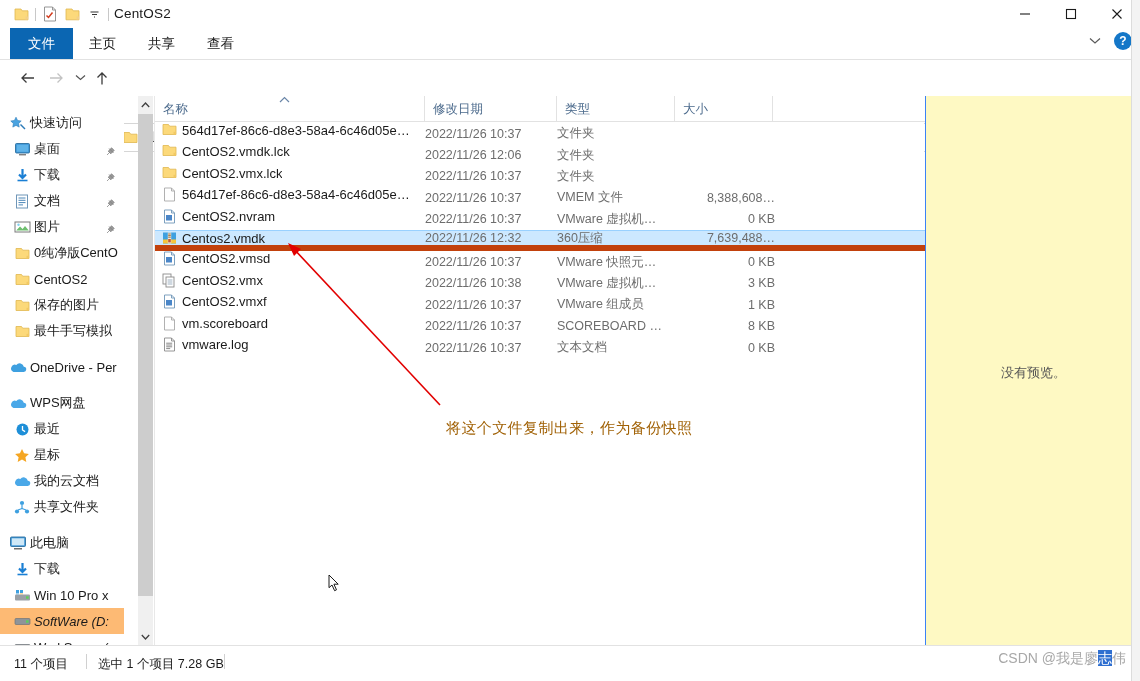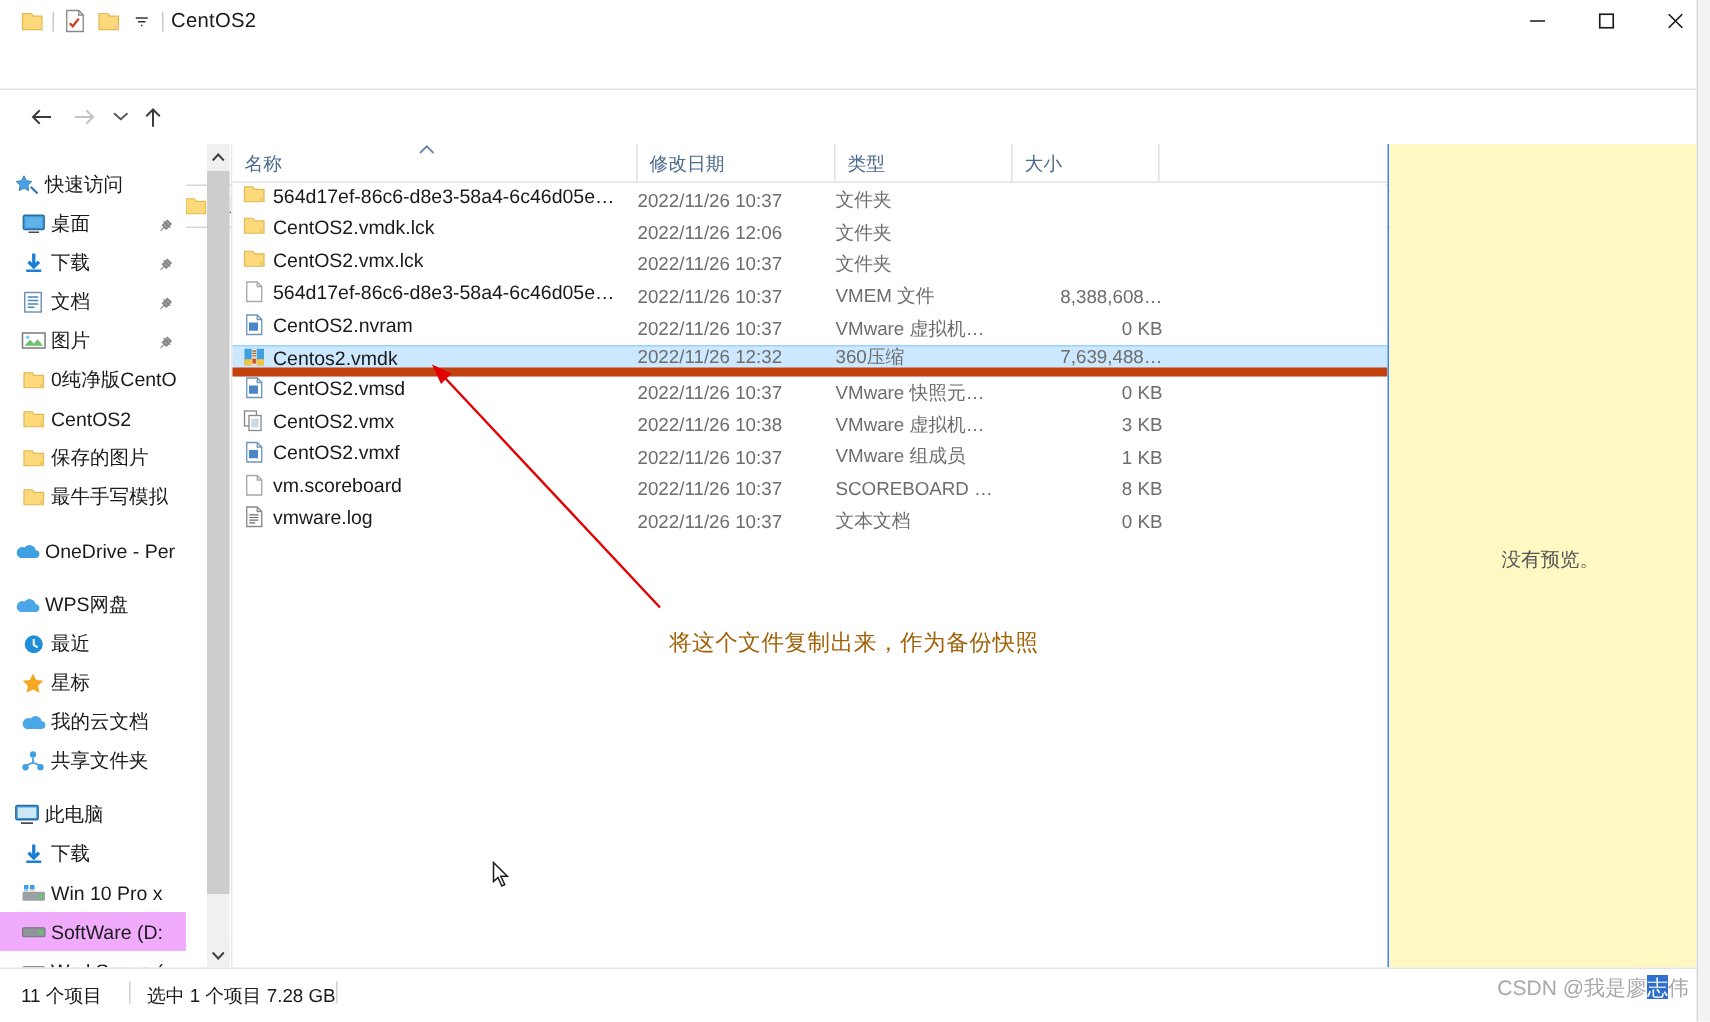--- a/index.html
+++ b/index.html
@@ -62,21 +62,21 @@
               overflow:hidden;text-align:center; }
   .nav-scroll { position:absolute; left:138px; top:0; width:15px; height:549px; background:#f0f0f0; }
   .nav-sb-up, .nav-sb-dn { position:absolute; left:0; width:15px; height:17px;
                             display:flex; align-items:center; justify-content:center;
                             color:#505050; font-size:8px; background:#f0f0f0; }
   .nav-sb-up { top:0; } .nav-sb-dn { bottom:0; }
   .nav-sb-thumb { position:absolute; left:0; top:18px; width:15px; height:482px; background:#cdcdcd; }
 
   .nav-list { padding-top:14px; }
   .nav-item { height:26px; display:flex; align-items:center; padding-left:10px; position:relative; }
-  .nav-item.selected { background:#f0abfc; }
+  .nav-item.selected { background:#fdba74;font-style:italic; }
   .nav-item.group { padding-left:6px; }
   .nav-item .ni-ico { width:24px; min-width:24px; display:flex; align-items:center; justify-content:center; }
   .nav-item .ni-lbl { font-size:13px; color:#1a1a1a; white-space:nowrap; }
   .nav-item .pin { position:absolute; right:8px; top:7px; }
   .nav-gap { height:10px; }
 
   
   .list-pane { position:absolute; left:154px; top:0; width:770px; height:549px; background:#fff;
                border-left:1px solid #e8e8e8; }
   .hdr { position:absolute; left:0; top:0; width:770px; height:26px; background:#fff;
@@ -173,20 +173,36 @@
           </svg>
       </div>
       <div class="wbtn close">
         <svg width="12" height="12" viewBox="0 0 12 12">
             <path d="M1.5 1.5l9 9M10.5 1.5l-9 9" stroke="#1a1a1a" stroke-width="1.1"></path>
           </svg>
       </div>
     </div>
   </div>
 
+  <div class="ribbon">
+    <div class="tabs">
+      <div class="tab file">文件</div>
+      <div class="tab">主页</div>
+      <div class="tab">共享</div>
+      <div class="tab">查看</div>
+    </div>
+    <div class="ribbon-right">
+      <div class="chev-collapse">
+        <svg width="12" height="8" viewBox="0 0 12 8">
+            <path d="M1 1.5l5 4.5 5-4.5" fill="none" stroke="#5a5a5a" stroke-width="1.2"></path>
+          </svg>
+      </div>
+      <div class="helpbtn">?</div>
+    </div>
+  </div>
   <div class="ribbon-divider"></div>
 
   <div class="addrrow">
     <div class="navbtn back">
       <svg width="16" height="14" viewBox="0 0 16 14">
           <path d="M14 7H2.5M6.5 2.5L2 7l4.5 4.5" fill="none" stroke="#3b3b3b" stroke-width="1.3"></path>
         </svg>
     </div>
     <div class="navbtn fwd">
       <svg width="16" height="14" viewBox="0 0 16 14">

